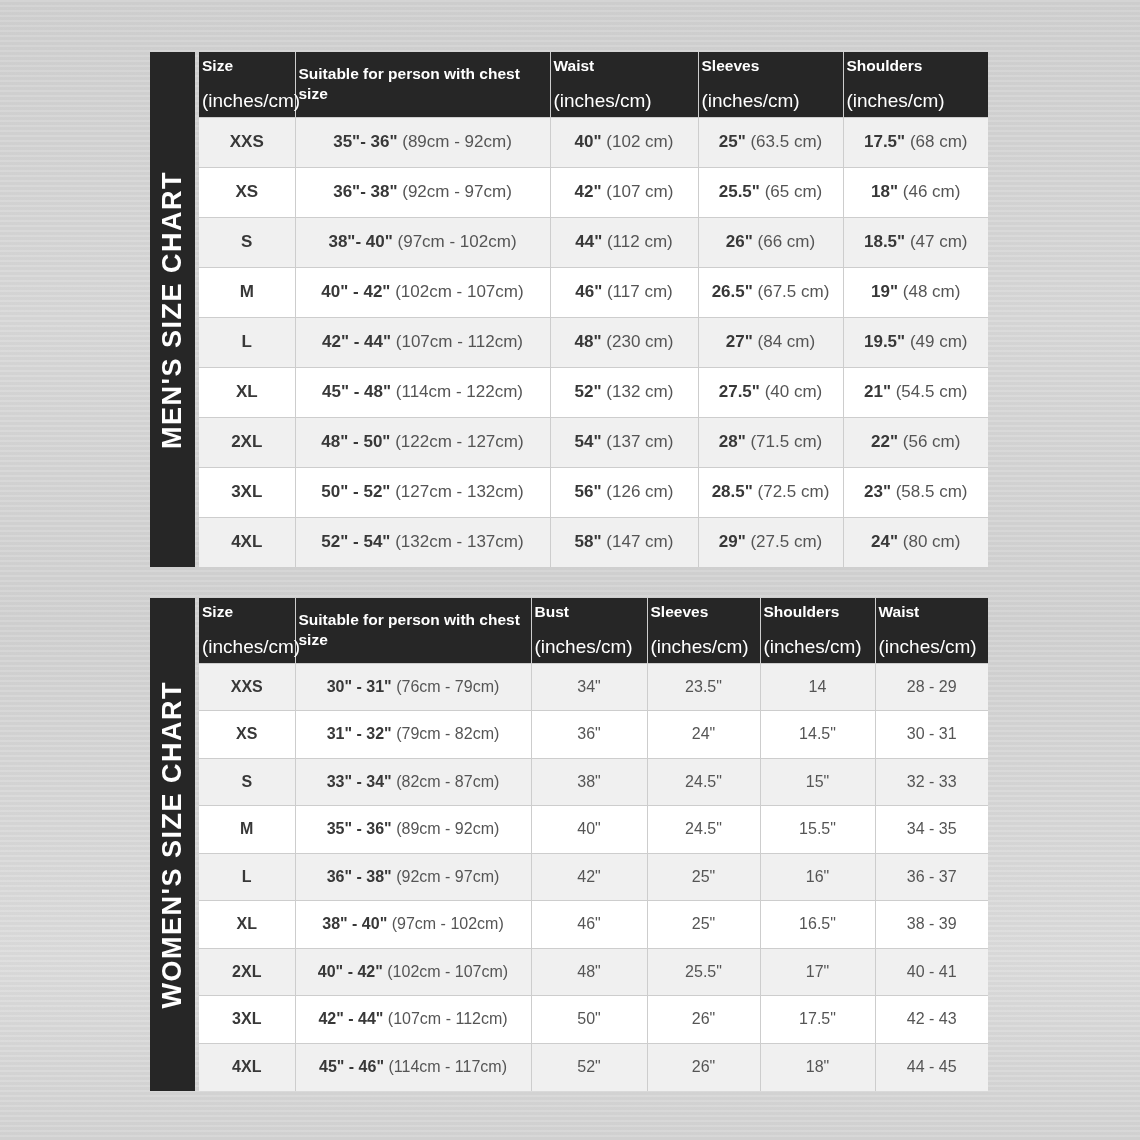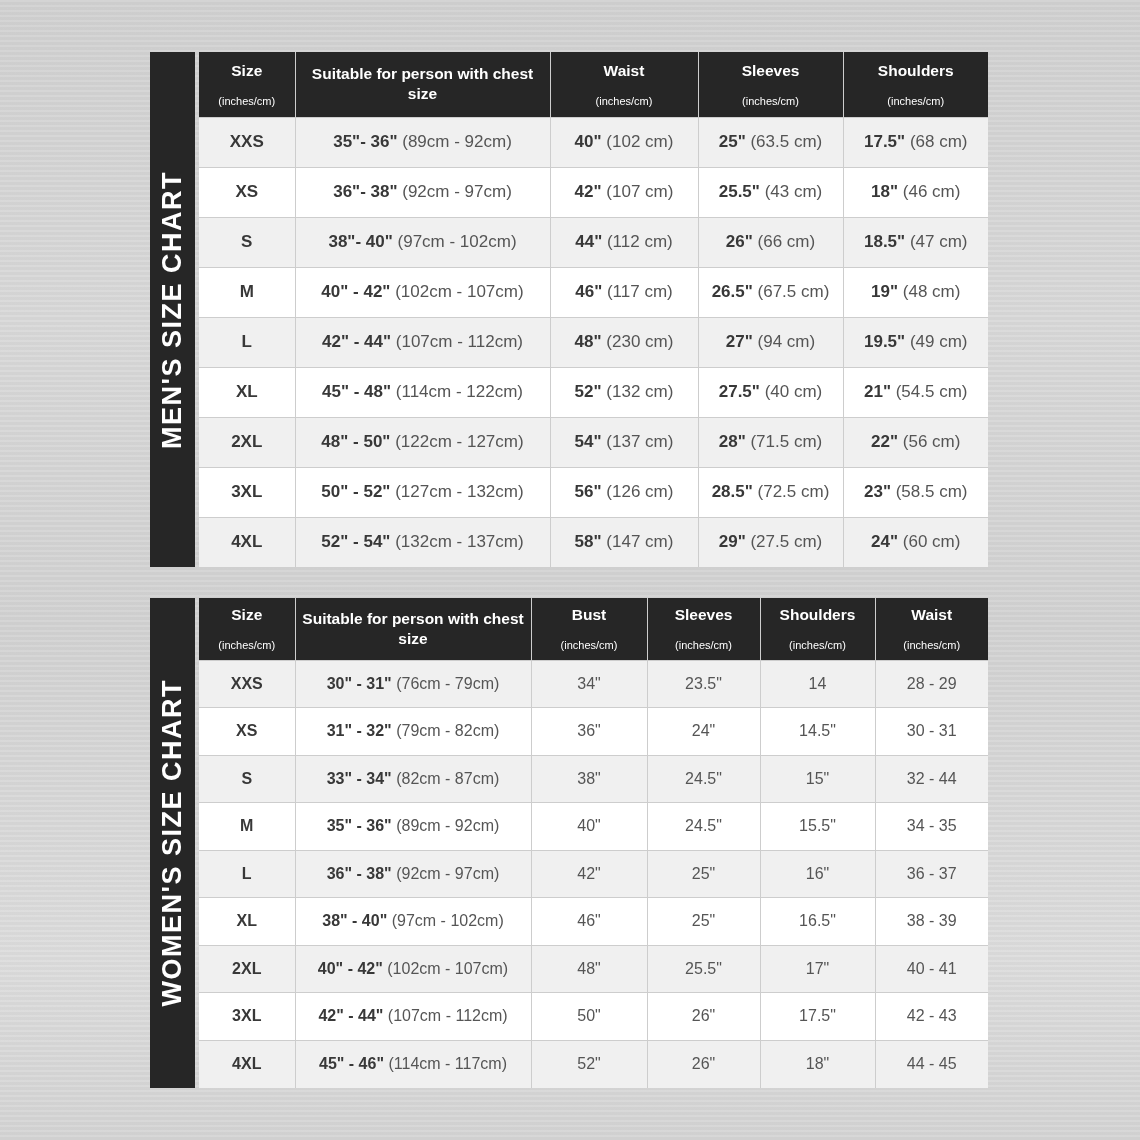--- a/index.html
+++ b/index.html
@@ -46,27 +46,27 @@
   table.size-table{
     border-collapse:collapse;
     table-layout:fixed;
     width:789px;
     background:transparent;
   }
   table.size-table th{
     background:var(--header-bg);
     color:var(--header-text);
     vertical-align:middle;
-    text-align:center;
+    text-align:left;
     padding:4px 3px;
   }
   .men th{height:65px;}
   .women th{height:62px;}
   .h-title{font-size:15.5px;font-weight:bold;line-height:1.28;}
-  .h-sub{font-size:11px;font-weight:normal;line-height:1.2;margin-top:14px;}
+  .h-sub{font-size:19px;font-weight:normal;line-height:1.2;margin-top:14px;}
   table.size-table td{
     text-align:center;
     vertical-align:middle;
     padding:0 4px;
   }
   .men td{height:50px;font-size:17px;}
   .women td{height:47.5px;font-size:16px;}
   table.size-table th + th,
   table.size-table td + td{border-left:1px solid var(--cell-border);}
   table.size-table tbody td{border-top:1px solid var(--cell-border);}
@@ -120,42 +120,42 @@
             <td><span class="v-bold">XXS</span></td>
             <td><span class="v-bold">35"- 36"</span> <span class="v-reg">(89cm - 92cm)</span></td>
             <td><span class="v-bold">40"</span> <span class="v-reg">(102 cm)</span></td>
             <td><span class="v-bold">25"</span> <span class="v-reg">(63.5 cm)</span></td>
             <td><span class="v-bold">17.5"</span> <span class="v-reg">(68 cm)</span></td>
           </tr>
           <tr>
             <td><span class="v-bold">XS</span></td>
             <td><span class="v-bold">36"- 38"</span> <span class="v-reg">(92cm - 97cm)</span></td>
             <td><span class="v-bold">42"</span> <span class="v-reg">(107 cm)</span></td>
-            <td><span class="v-bold">25.5"</span> <span class="v-reg">(43 cm)</span></td>
+            <td><span class="v-bold">25.5"</span> <span class="v-reg">(65 cm)</span></td>
             <td><span class="v-bold">18"</span> <span class="v-reg">(46 cm)</span></td>
           </tr>
           <tr>
             <td><span class="v-bold">S</span></td>
             <td><span class="v-bold">38"- 40"</span> <span class="v-reg">(97cm - 102cm)</span></td>
             <td><span class="v-bold">44"</span> <span class="v-reg">(112 cm)</span></td>
             <td><span class="v-bold">26"</span> <span class="v-reg">(66 cm)</span></td>
             <td><span class="v-bold">18.5"</span> <span class="v-reg">(47 cm)</span></td>
           </tr>
           <tr>
             <td><span class="v-bold">M</span></td>
             <td><span class="v-bold">40" - 42"</span> <span class="v-reg">(102cm - 107cm)</span></td>
             <td><span class="v-bold">46"</span> <span class="v-reg">(117 cm)</span></td>
             <td><span class="v-bold">26.5"</span> <span class="v-reg">(67.5 cm)</span></td>
             <td><span class="v-bold">19"</span> <span class="v-reg">(48 cm)</span></td>
           </tr>
           <tr>
             <td><span class="v-bold">L</span></td>
             <td><span class="v-bold">42" - 44"</span> <span class="v-reg">(107cm - 112cm)</span></td>
             <td><span class="v-bold">48"</span> <span class="v-reg">(230 cm)</span></td>
-            <td><span class="v-bold">27"</span> <span class="v-reg">(94 cm)</span></td>
+            <td><span class="v-bold">27"</span> <span class="v-reg">(84 cm)</span></td>
             <td><span class="v-bold">19.5"</span> <span class="v-reg">(49 cm)</span></td>
           </tr>
           <tr>
             <td><span class="v-bold">XL</span></td>
             <td><span class="v-bold">45" - 48"</span> <span class="v-reg">(114cm - 122cm)</span></td>
             <td><span class="v-bold">52"</span> <span class="v-reg">(132 cm)</span></td>
             <td><span class="v-bold">27.5"</span> <span class="v-reg">(40 cm)</span></td>
             <td><span class="v-bold">21"</span> <span class="v-reg">(54.5 cm)</span></td>
           </tr>
           <tr>
@@ -170,21 +170,21 @@
             <td><span class="v-bold">50" - 52"</span> <span class="v-reg">(127cm - 132cm)</span></td>
             <td><span class="v-bold">56"</span> <span class="v-reg">(126 cm)</span></td>
             <td><span class="v-bold">28.5"</span> <span class="v-reg">(72.5 cm)</span></td>
             <td><span class="v-bold">23"</span> <span class="v-reg">(58.5 cm)</span></td>
           </tr>
           <tr>
             <td><span class="v-bold">4XL</span></td>
             <td><span class="v-bold">52" - 54"</span> <span class="v-reg">(132cm - 137cm)</span></td>
             <td><span class="v-bold">58"</span> <span class="v-reg">(147 cm)</span></td>
             <td><span class="v-bold">29"</span> <span class="v-reg">(27.5 cm)</span></td>
-            <td><span class="v-bold">24"</span> <span class="v-reg">(60 cm)</span></td>
+            <td><span class="v-bold">24"</span> <span class="v-reg">(80 cm)</span></td>
           </tr>
         </tbody>
       </table>
   </section>
 
   <section class="chart-section women">
     <div class="side-bar">
       <span class="side-label">WOMEN'S SIZE CHART</span>
     </div>
     <table class="size-table women" id="women-table">
@@ -239,21 +239,21 @@
             <td><span class="v-reg">24"</span></td>
             <td><span class="v-reg">14.5"</span></td>
             <td><span class="v-reg">30 - 31</span></td>
           </tr>
           <tr>
             <td><span class="v-bold">S</span></td>
             <td><span class="v-bold">33" - 34"</span> <span class="v-reg">(82cm - 87cm)</span></td>
             <td><span class="v-reg">38"</span></td>
             <td><span class="v-reg">24.5"</span></td>
             <td><span class="v-reg">15"</span></td>
-            <td><span class="v-reg">32 - 44</span></td>
+            <td><span class="v-reg">32 - 33</span></td>
           </tr>
           <tr>
             <td><span class="v-bold">M</span></td>
             <td><span class="v-bold">35" - 36"</span> <span class="v-reg">(89cm - 92cm)</span></td>
             <td><span class="v-reg">40"</span></td>
             <td><span class="v-reg">24.5"</span></td>
             <td><span class="v-reg">15.5"</span></td>
             <td><span class="v-reg">34 - 35</span></td>
           </tr>
           <tr>

